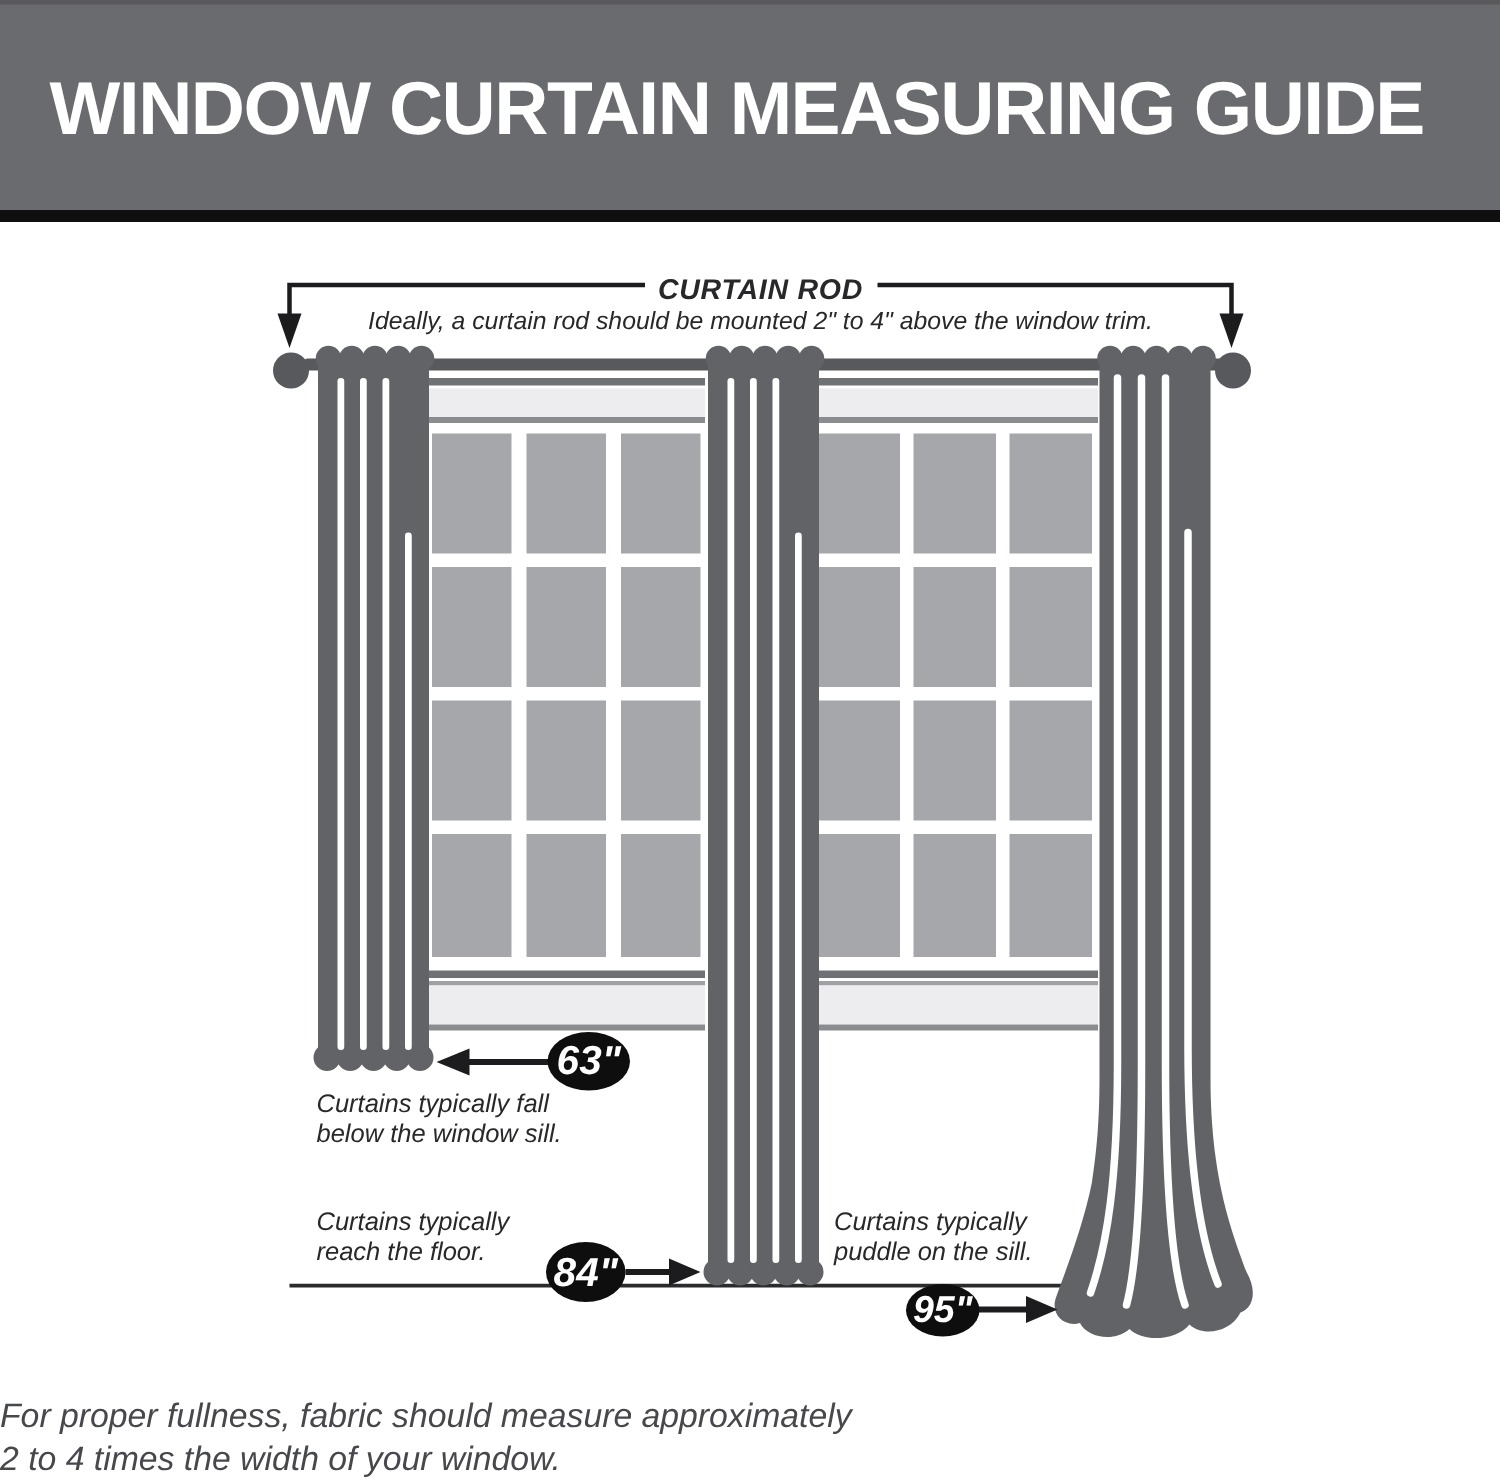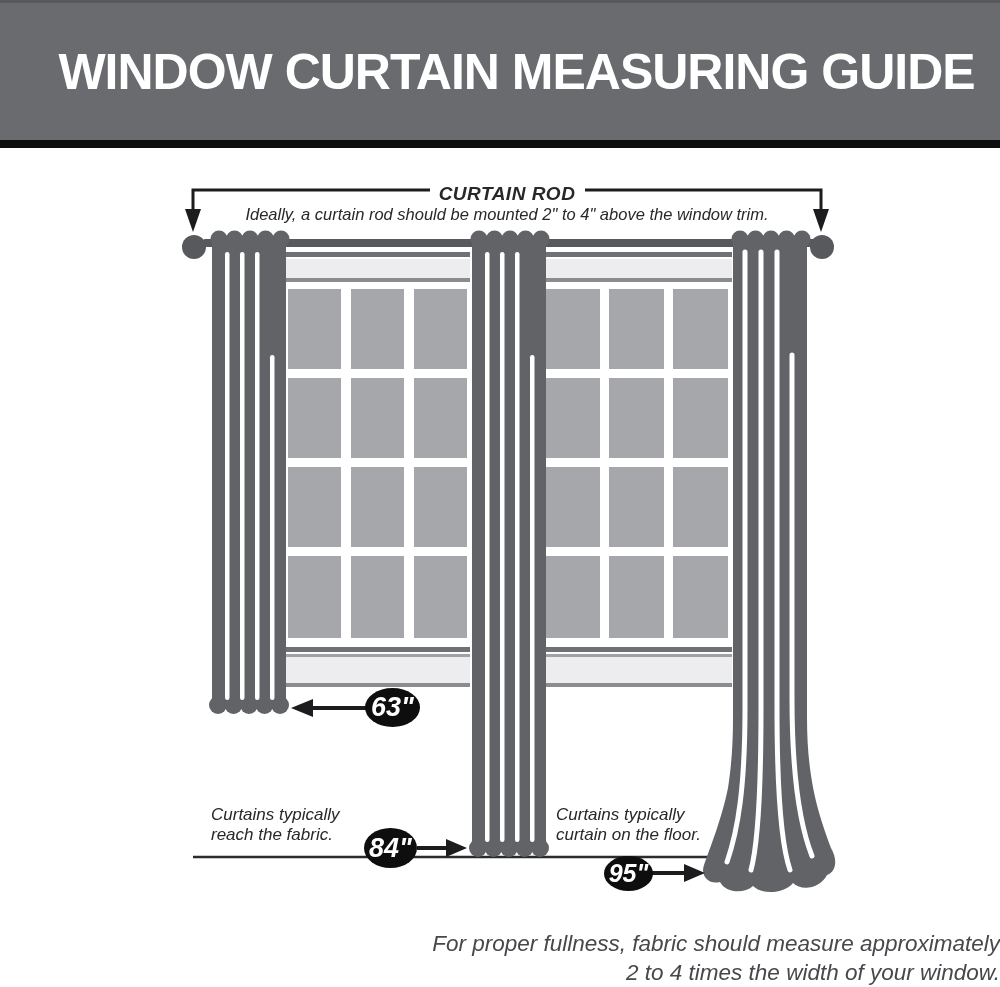--- a/index.html
+++ b/index.html
@@ -1,40 +1,40 @@
 <!DOCTYPE html>
 <html><head>
 <meta charset="utf-8">
 <style>
   html,body{margin:0;padding:0;background:#fff;}
   .page{position:relative;width:1000px;height:987px;background:#ffffff;overflow:hidden;
         font-family:"Liberation Sans", sans-serif;}
   
   .header{position:absolute;top:0;left:0;width:1000px;height:140px;background:#6a6b6e;
-          display:flex;align-items:center;justify-content:center;border-top:3px solid #59595c;box-sizing:border-box;padding-left:33px;}
+          display:flex;align-items:center;justify-content:flex-start;border-top:3px solid #59595c;box-sizing:border-box;padding-left:33px;}
   .header-title{color:#ffffff;font-weight:bold;font-size:50px;letter-spacing:-1px;white-space:nowrap;}
   .header-divider{position:absolute;top:140px;left:0;width:1000px;height:8px;background:#0f0f10;}
   
   .diagram{position:absolute;top:148px;left:0;width:1000px;height:839px;font-style:italic;}
   .diagram svg{position:absolute;top:0;left:0;}
   .rod-label{position:absolute;top:35px;left:7px;width:1000px;text-align:center;
              font-size:19px;font-weight:bold;color:#28282a;letter-spacing:0.5px;}
   .rod-note{position:absolute;top:57px;left:7px;width:1000px;text-align:center;
             font-size:16.5px;color:#28282a;}
   .note{position:absolute;font-size:17px;line-height:19.5px;color:#28282a;}
   .note-63{top:578px;left:211px;}
   .note-84{top:657px;left:211px;}
   .note-95{top:657px;left:556px;}
   .badge{position:absolute;background:#0e0e0e;border-radius:50%;color:#ffffff;
          font-weight:bold;display:flex;align-items:center;justify-content:center;
          white-space:nowrap;overflow:visible;}
   .badge-63{top:540px;left:365px;width:55px;height:39px;font-size:27px;}
   .badge-84{top:680px;left:364px;width:53px;height:40px;font-size:27px;}
   .badge-95{top:708px;left:604px;width:49px;height:35px;font-size:25px;}
-  .footer{position:absolute;top:781px;left:0;width:1000px;text-align:right;
+  .footer{position:absolute;top:781px;left:0;width:1000px;text-align:left;
           font-size:22.5px;line-height:29px;color:#47484c;}
 </style>
 </head>
 <body>
 
 <div class="page">
 
   <div class="header">
     <div class="header-title">WINDOW CURTAIN MEASURING GUIDE</div>
   </div>
@@ -188,27 +188,31 @@
       </g>
     </svg>
 
     <div class="rod-label">CURTAIN ROD</div>
     <div class="rod-note">Ideally, a curtain rod should be mounted 2" to 4" above the window trim.</div>
 
     <div class="badge badge-63">63"</div>
     <div class="badge badge-84">84"</div>
     <div class="badge badge-95">95"</div>
 
+    <div class="note note-63">
+      <div>Curtains typically fall</div>
+      <div>below the window sill.</div>
+    </div>
     <div class="note note-84">
       <div>Curtains typically</div>
-      <div>reach the fabric.</div>
+      <div>reach the floor.</div>
     </div>
     <div class="note note-95">
       <div>Curtains typically</div>
-      <div>curtain on the floor.</div>
+      <div>puddle on the sill.</div>
     </div>
 
     <div class="footer">
       <div>For proper fullness, fabric should measure approximately</div>
       <div>2 to 4 times the width of your window.</div>
     </div>
   </div>
 
 </div>
 

